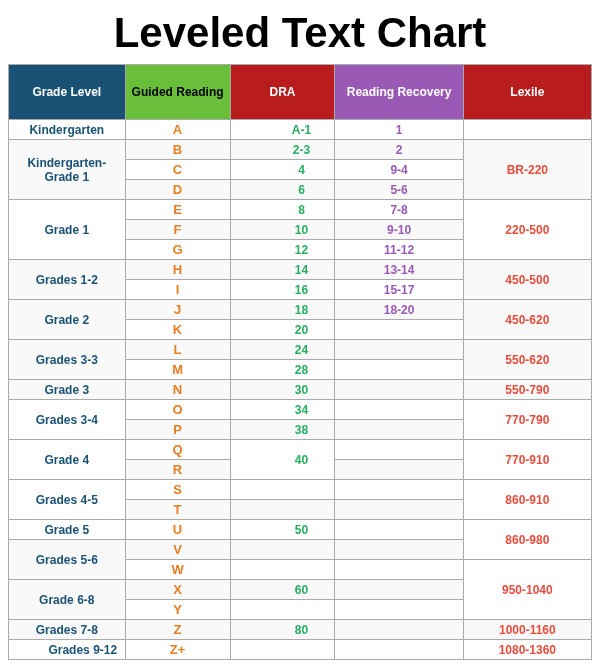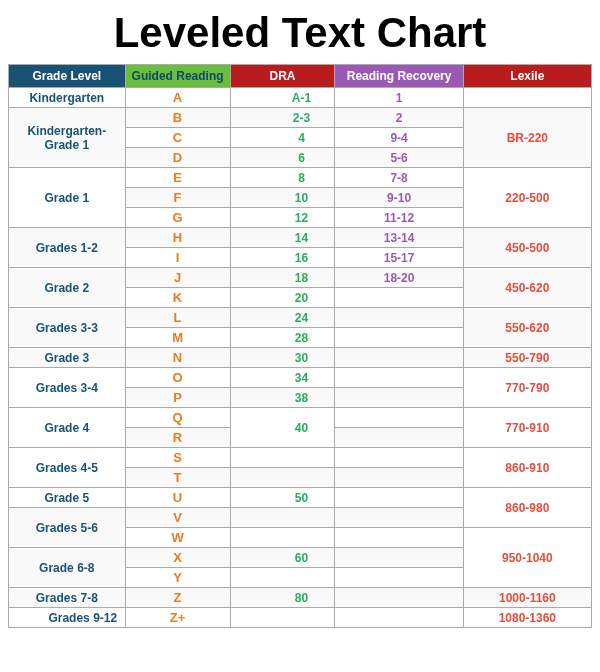--- a/index.html
+++ b/index.html
@@ -19,39 +19,39 @@
     .chart-container {
       padding: 0 8px 10px 8px;
     }
     table {
       width: 100%;
       border-collapse: collapse;
       font-size: 12px;
     }
     th {
       border: 1px solid #aaa;
-      padding: 4px 3px;
+      padding: 20px 3px;
       text-align: center;
       font-weight: bold;
       vertical-align: middle;
     }
     td {
       border: 1px solid #aaa;
       padding: 2px 4px;
       text-align: center;
       vertical-align: middle;
     }
     .th-grade {
       background: #1a5276;
       color: #fff;
       width: 20%;
     }
     .th-guided {
       background: #6abf3a;
-      color: #0c4a6e;
+      color: #000000;
       width: 18%;
     }
     .th-dra {
       background: #b91c1c;
       color: #fff;
       width: 18%;
     }
     .th-reading {
       background: #9b59b6;
       color: #fff;

